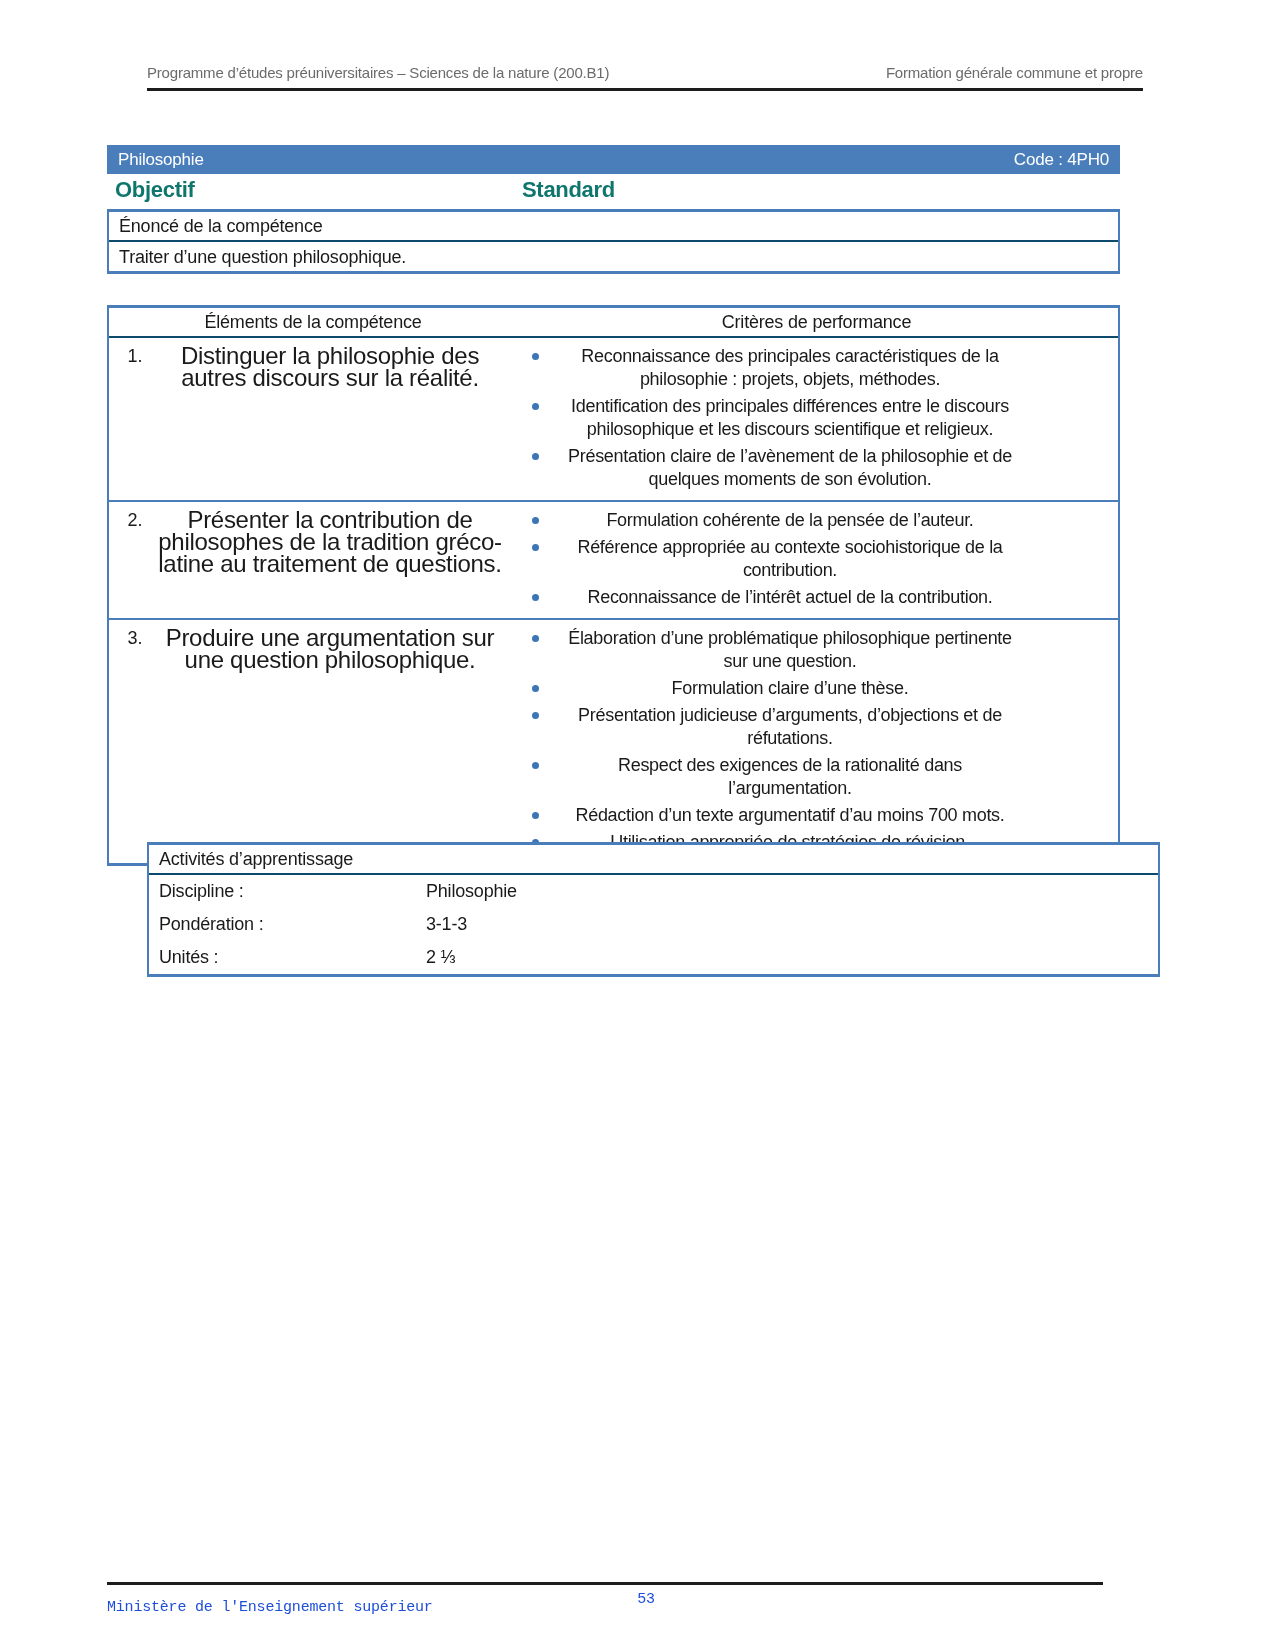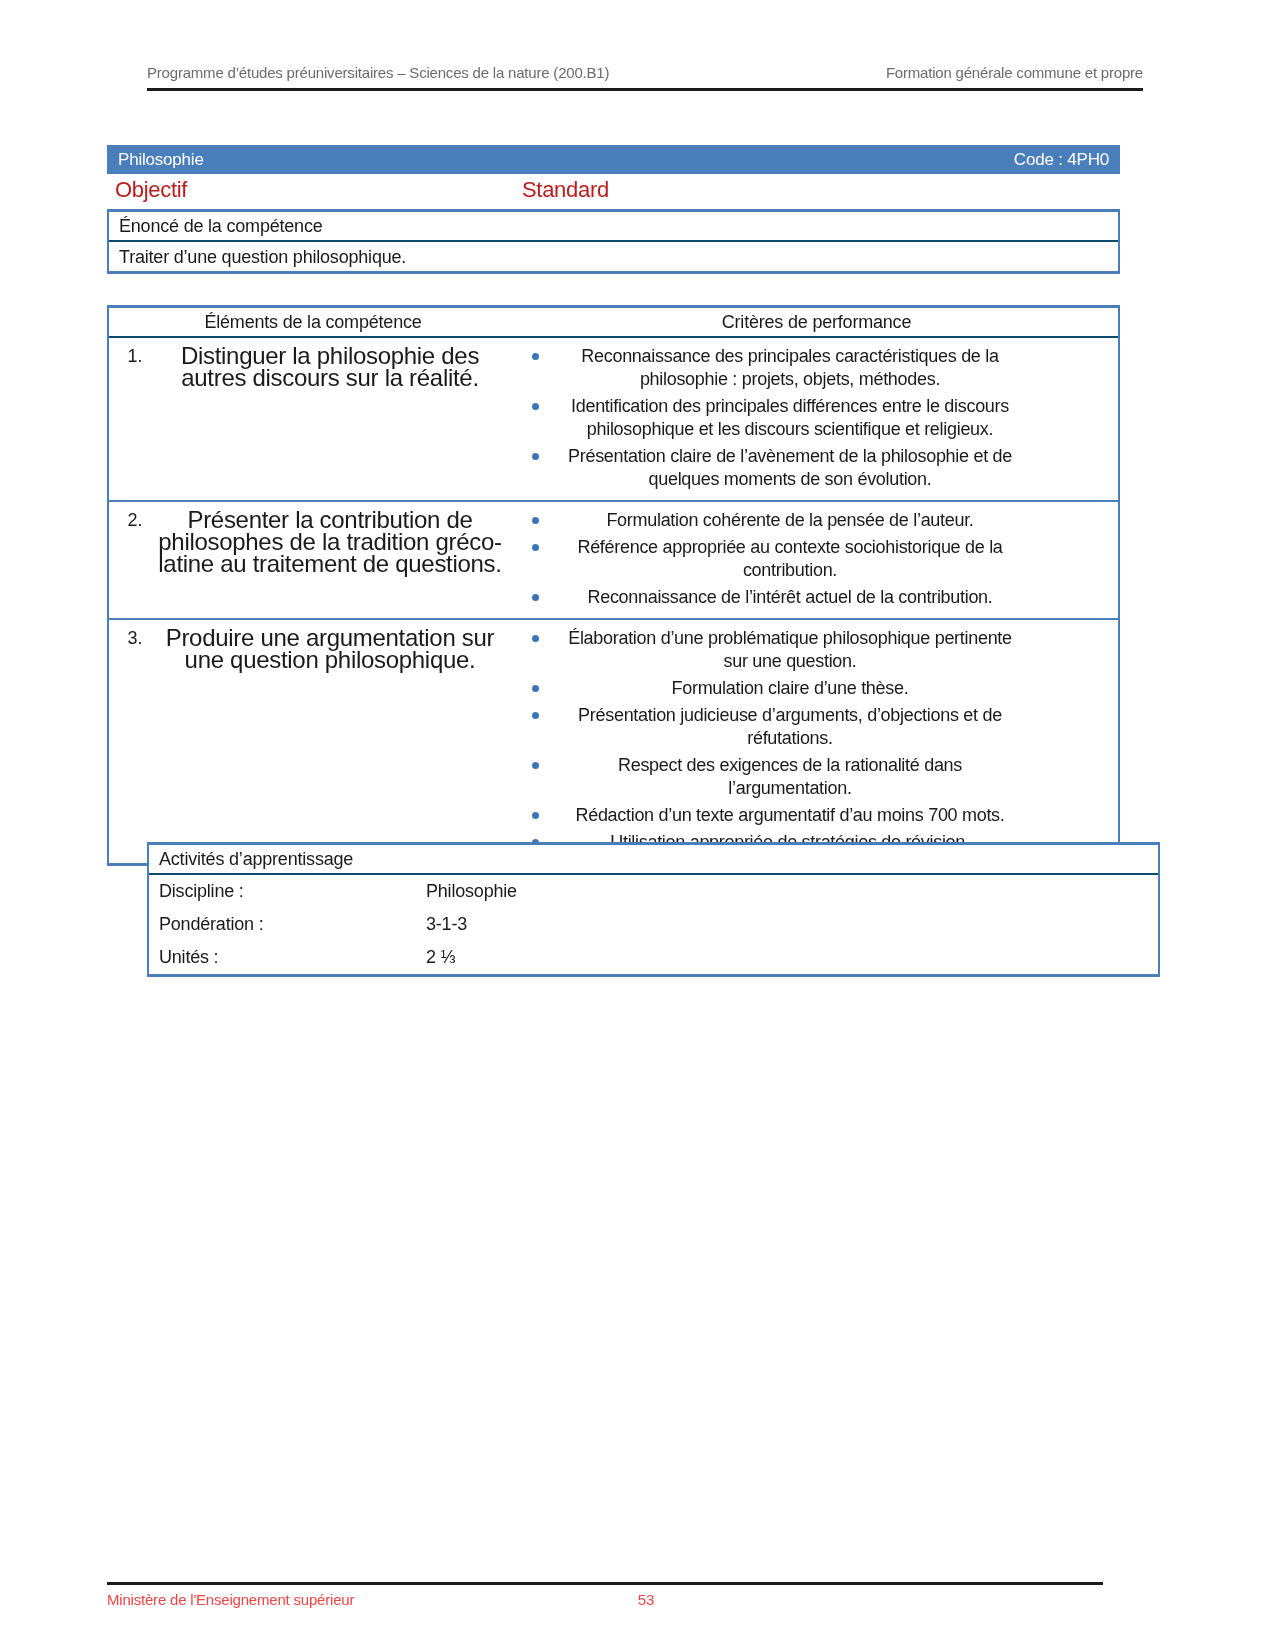--- a/index.html
+++ b/index.html
@@ -17,43 +17,43 @@
     position:absolute; left:107px; top:64px; width:996px;
     display:flex; justify-content:space-between;
     font-size:15px; color:#6b6b6b; letter-spacing:-0.2px;
     padding-bottom:7px; border-bottom:3px solid #1c1c1c;margin-left:40px;
   }
   .page-footer {
     position:absolute; left:107px; top:1582px; width:996px;
     border-top:3px solid #1c1c1c;
   }
   .page-footer .footer-row {
-    position:relative; padding-top:6px;
-    font-size:15px; color:#ef4444; letter-spacing:-0.2px;
+    position:relative; padding-top:14px;
+    font-size:15px; color:#1d4ed8; letter-spacing:-0.2px;font-family:Liberation Mono, monospace;
   }
   .page-footer .page-num {
     position:absolute; left:539px; top:6px; transform:translateX(-50%);
   }
 
   
   .title-bar {
     position:absolute; left:107px; top:145px; width:1013px; height:29px;
     background:#4A7EBB; color:#ffffff;
     display:flex; justify-content:space-between; align-items:center;
     padding:0 11px; font-size:17px; letter-spacing:-0.2px;
   }
 
   .section-headings {
     position:absolute; left:107px; top:177px; width:1013px;
     display:flex;
   }
   .section-headings .h-obj { width:408px; padding-left:8px; }
   .section-headings .h-std { flex:1; padding-left:7px; }
   .section-headings span {
-    font-size:22px; font-weight:normal; color:#b91c1c; letter-spacing:-0.3px;
+    font-size:22px; font-weight:bold; color:#0f766e; letter-spacing:-0.3px;
   }
 
   
   .box {
     position:absolute; left:107px; width:1013px;
     border:2px solid #4A7EBB; border-top-width:3px; border-bottom-width:3px;
     background:#fff;
   }
   .box-header {
     padding:4px 10px 3px;

